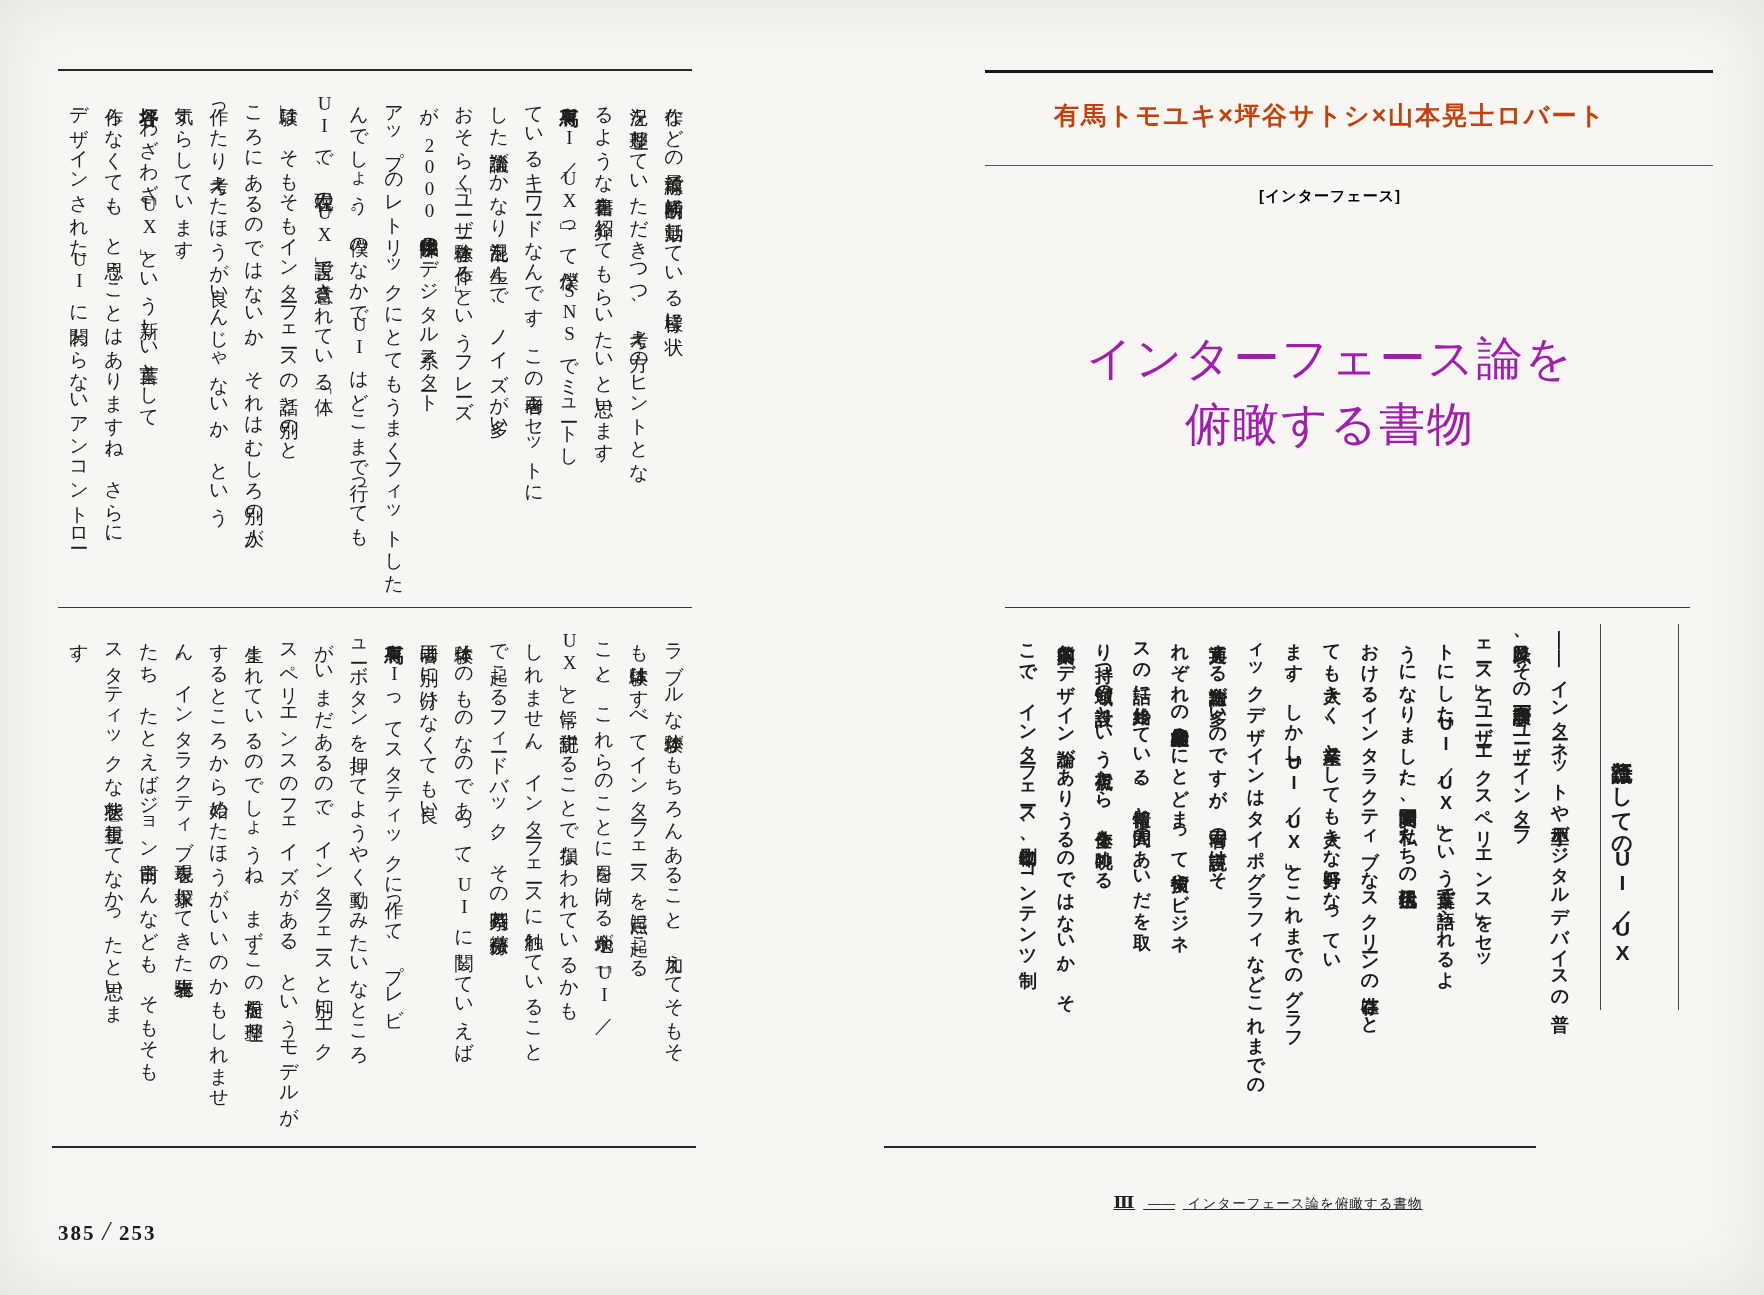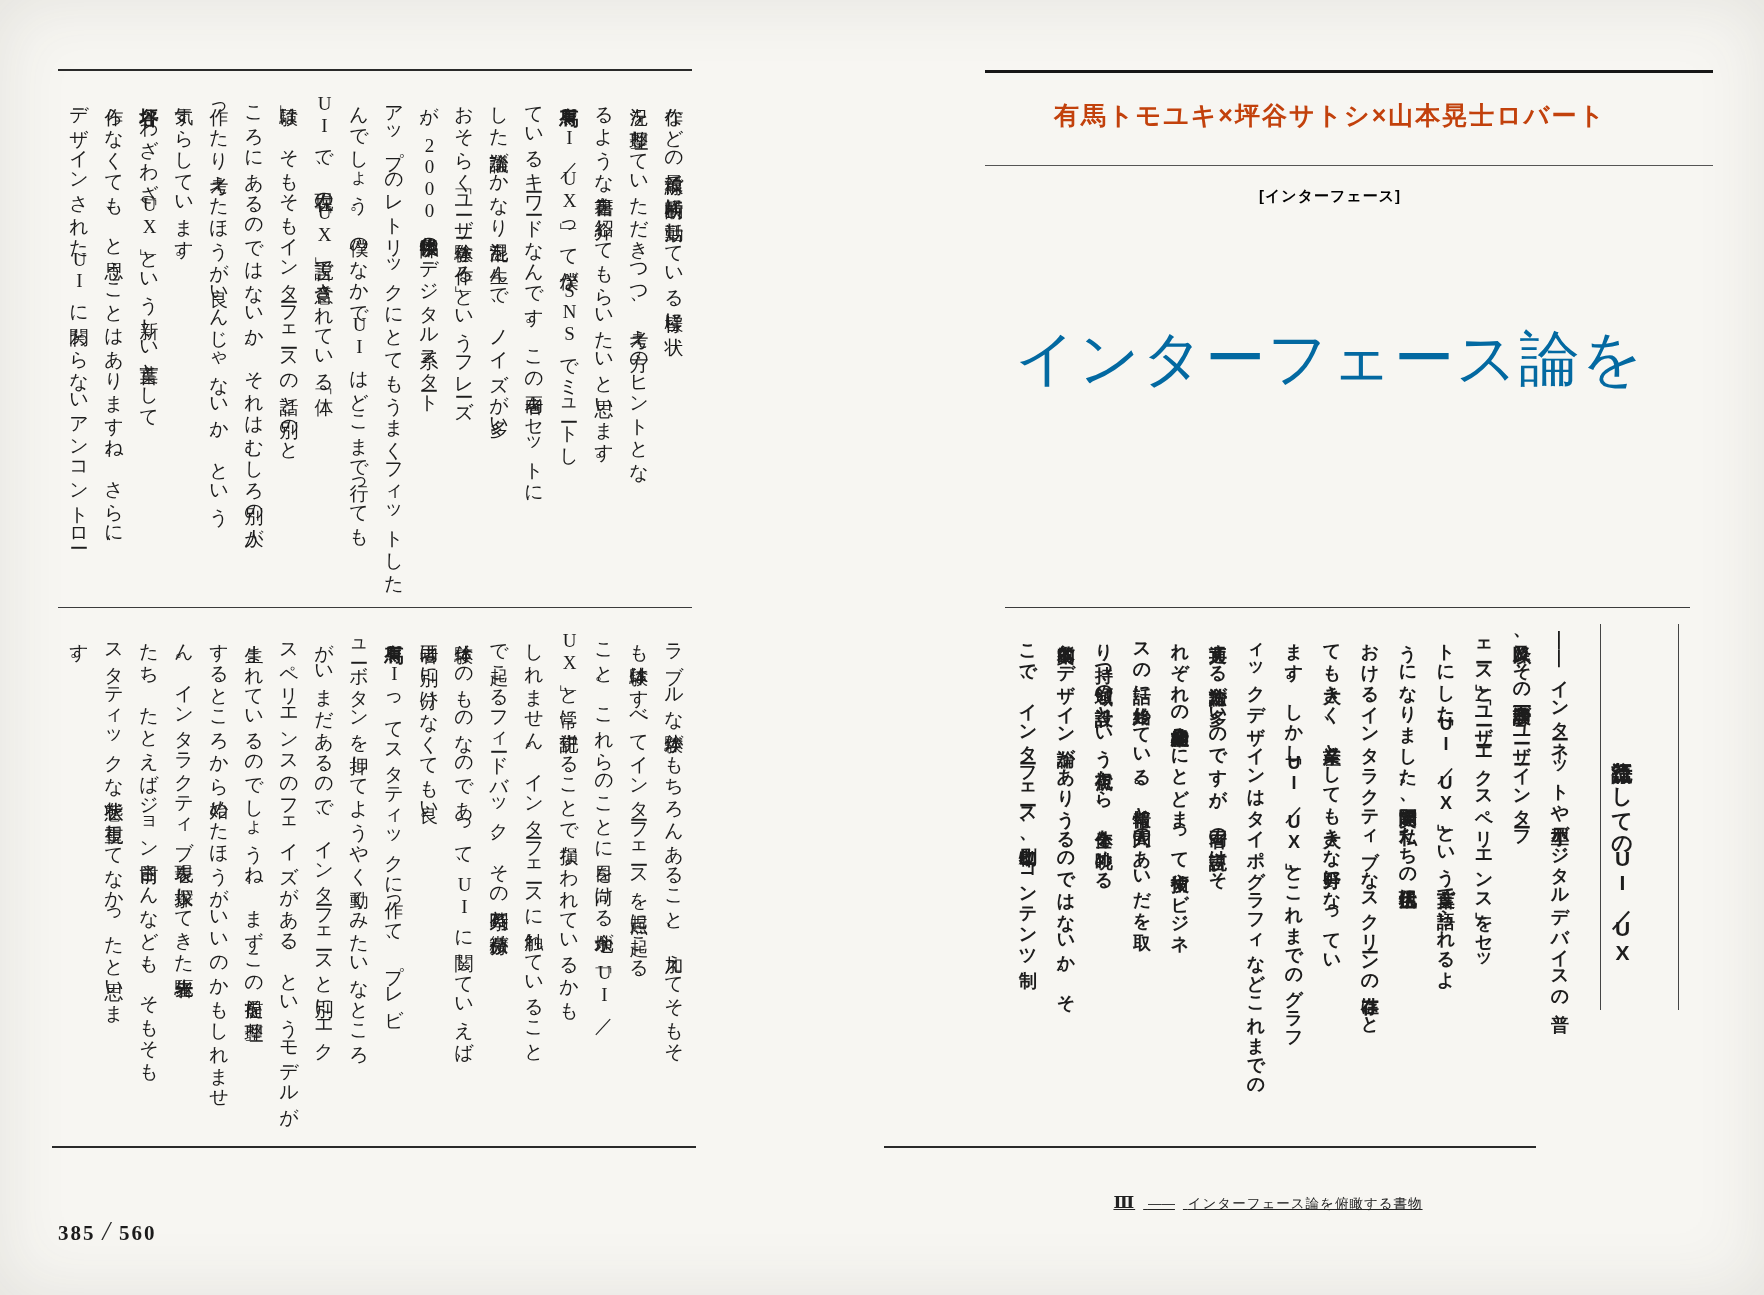--- a/index.html
+++ b/index.html
@@ -88,22 +88,22 @@
     text-align:center;
     font-family:"Liberation Sans","DejaVu Sans",sans-serif;
     font-weight:700;font-size:15px;letter-spacing:1px;
     color:#000000;
   }
   #chapter-title{
     position:absolute;left:985px;top:326px;width:690px;
     text-align:center;
     font-family:"Liberation Serif","DejaVu Serif",serif;
     font-weight:500;
-    font-size:60px;line-height:66px;letter-spacing:2px;
-    color:#0369a1;
+    font-size:46px;line-height:66px;letter-spacing:2px;
+    color:#a21caf;
   }
 
   
   #right-mid-rule{left:1005px;top:607px;width:685px;height:1px;background:#3c3c3c;}
   #section-vrule-outer{left:1678px;top:624px;width:1px;height:386px;}
   #section-vrule-inner{left:1600px;top:624px;width:1px;height:386px;}
   #right-bottom-rule{left:884px;top:1146px;width:652px;height:2px;}
 
   
   #page-numbers{
@@ -181,35 +181,36 @@
         <div class="tline">たち、たとえばジョン前田さんなども、そもそも</div>
         <div class="tline">スタティックな状態を重視してなかったと思いま</div>
         <div class="tline">す。</div>
       </div>
 
     <div class="hrule" id="left-bottom-rule"></div>
 
     <div id="page-numbers">
       <span>385</span>
       <span class="pn-slash">/</span>
-      <span>560</span>
+      <span>253</span>
     </div>
   </section>
 
   <section>
     <div class="hrule" id="right-header-rule"></div>
 
     <div id="authors">有馬トモユキ×坪谷サトシ×山本晃士ロバート</div>
 
     <div class="hrule" id="right-header-underline"></div>
 
     <div id="header-tag">[インターフェース]</div>
 
     <div id="chapter-title">
       <div>インターフェース論を</div>
+      <div>俯瞰する書物</div>
     </div>
 
     <div class="hrule" id="right-mid-rule"></div>
 
     <div class="vrule" id="section-vrule-outer"></div>
     <div class="vrule" id="section-vrule-inner"></div>
 
     <div class="vblock" id="section-heading">流行語としての<span class="up">UI／UX</span></div>
 
     <div class="vblock" id="right-lead-block">

